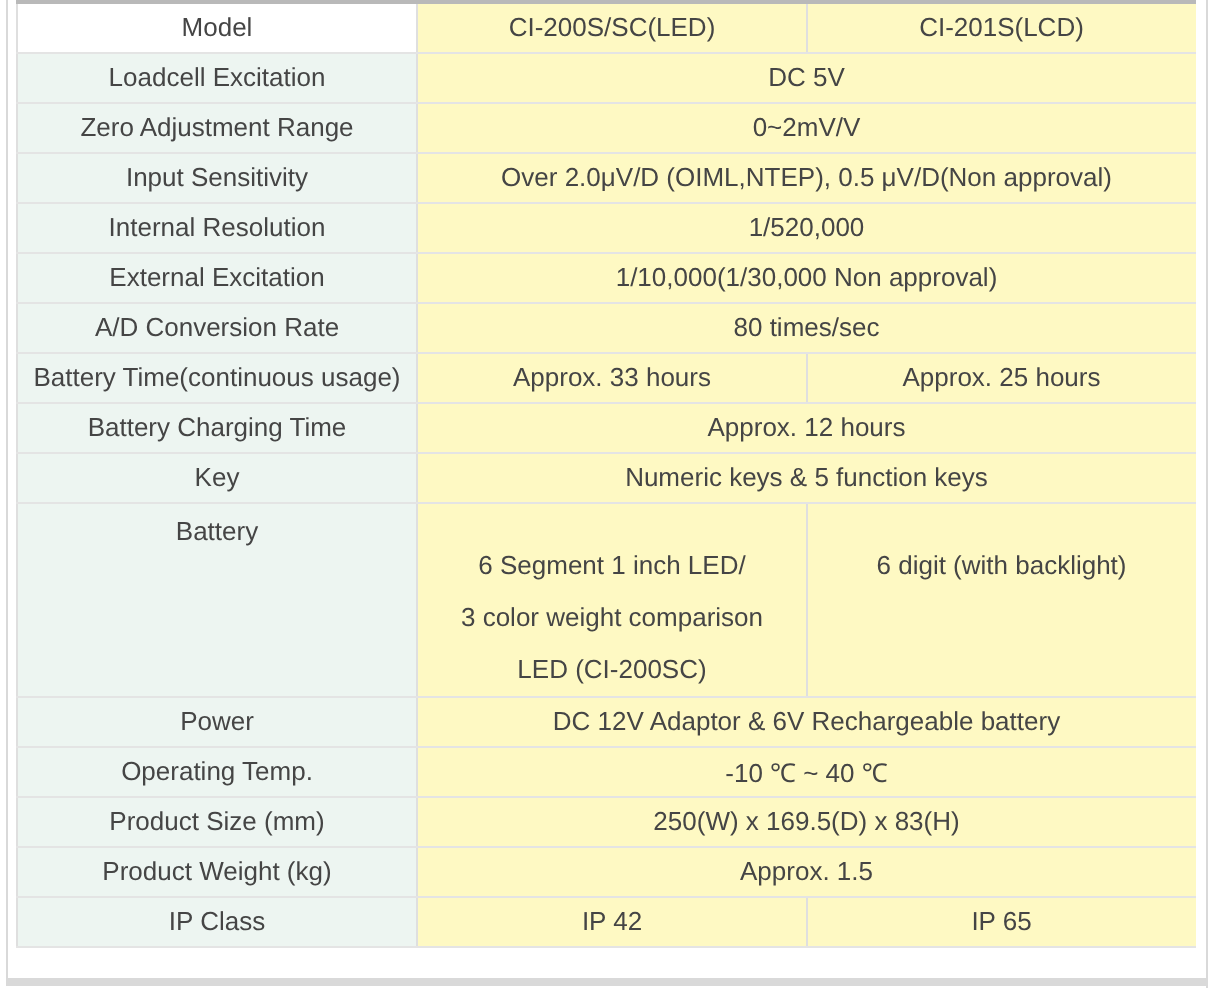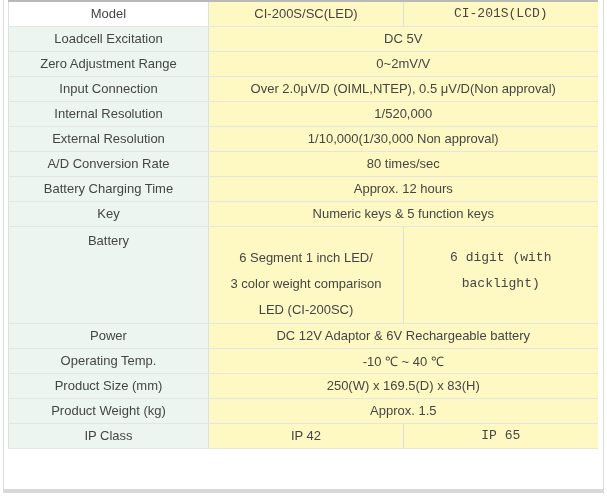--- a/index.html
+++ b/index.html
@@ -54,21 +54,21 @@
     font-weight: normal;
     background: #fef9c3;
     white-space: nowrap;
     overflow: hidden;
   }
   th.label {
     background: var(--label-bg);
     border-right: 1px solid var(--col-border);
   }
   tr.model-row th.label { background: #ffffff; }
-  td.split { border-left: 1px solid var(--col-border); font-family: Liberation Mono, monospace; }
+  td.split { border-left: 1px solid var(--col-border); }
   tr.tall th, tr.tall td { height: 71px; }
   tr.tall th.label { vertical-align: top; padding-top: 6px; }
   tr.tall td {
     vertical-align: top;
     padding-top: 18px;
     line-height: 26px;
     white-space: pre-line;
   }
 </style>
 </head>
@@ -92,34 +92,39 @@
     </tr>
     <tr>
       <th class="label">Loadcell Excitation</th>
       <td colspan="2">DC 5V</td>
     </tr>
     <tr>
       <th class="label">Zero Adjustment Range</th>
       <td colspan="2">0~2mV/V</td>
     </tr>
     <tr>
-      <th class="label">Input Connection</th>
+      <th class="label">Input Sensitivity</th>
       <td colspan="2">Over 2.0μV/D (OIML,NTEP), 0.5 μV/D(Non approval)</td>
     </tr>
     <tr>
       <th class="label">Internal Resolution</th>
       <td colspan="2">1/520,000</td>
     </tr>
     <tr>
-      <th class="label">External Resolution</th>
+      <th class="label">External Excitation</th>
       <td colspan="2">1/10,000(1/30,000 Non approval)</td>
     </tr>
     <tr>
       <th class="label">A/D Conversion Rate</th>
       <td colspan="2">80 times/sec</td>
+    </tr>
+    <tr>
+      <th class="label">Battery Time(continuous usage)</th>
+      <td>Approx. 33 hours</td>
+      <td class="split">Approx. 25 hours</td>
     </tr>
     <tr>
       <th class="label">Battery Charging Time</th>
       <td colspan="2">Approx. 12 hours</td>
     </tr>
     <tr>
       <th class="label">Key</th>
       <td colspan="2">Numeric keys &amp; 5 function keys</td>
     </tr>
     <tr class="tall">

